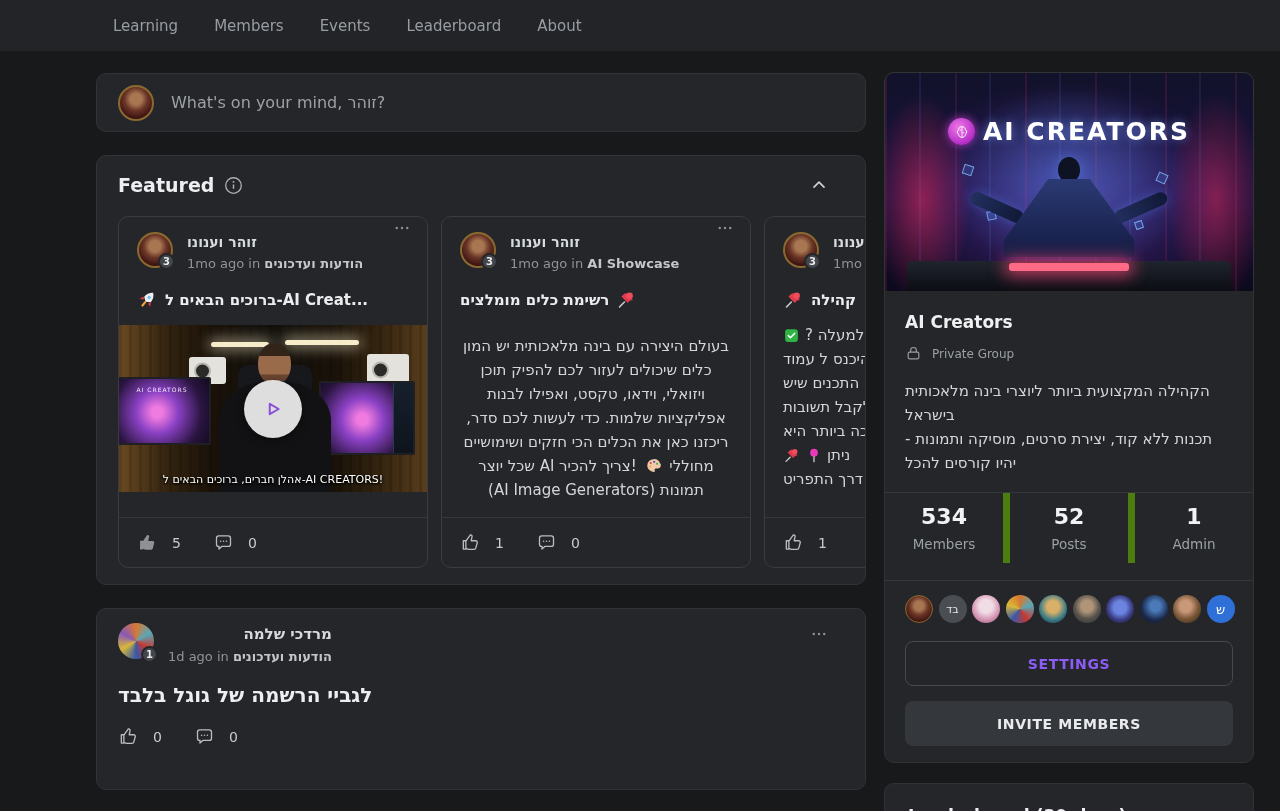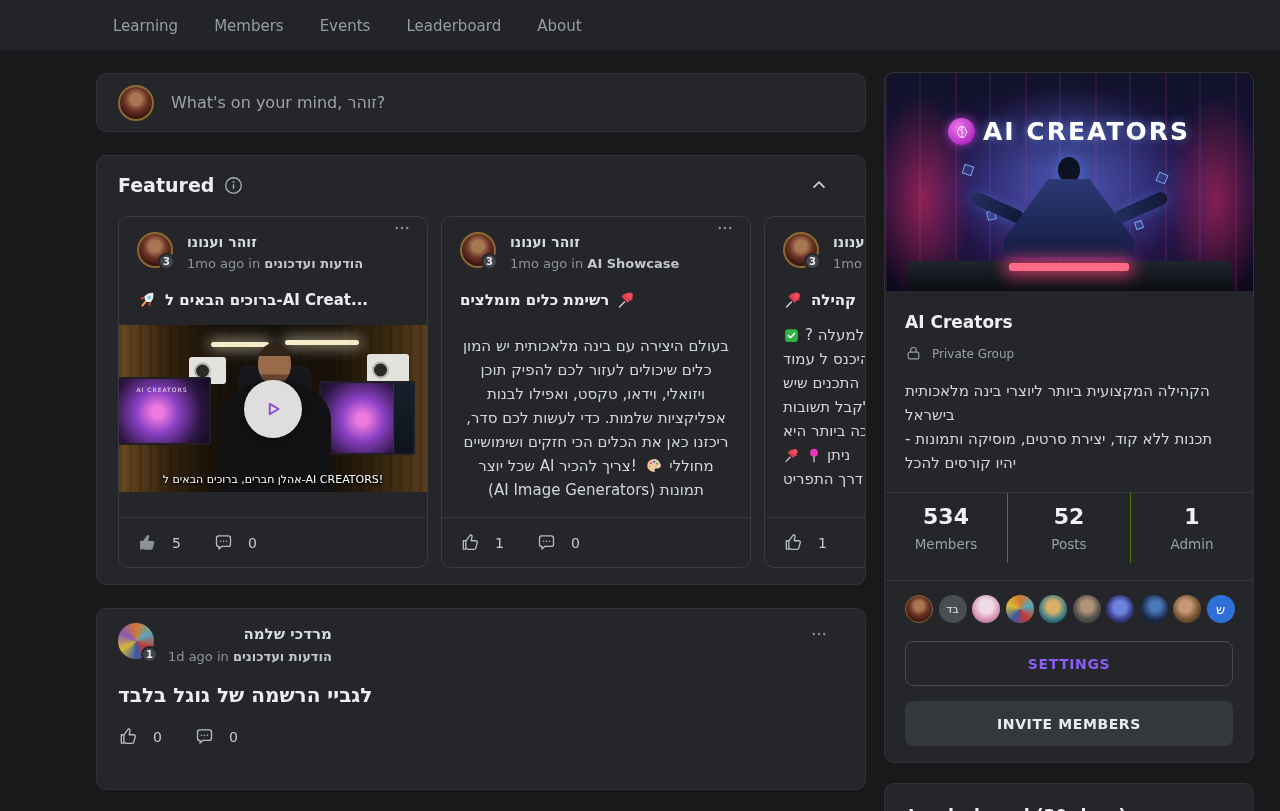--- a/index.html
+++ b/index.html
@@ -99,21 +99,21 @@
   .kbd { position:absolute; bottom:20px; left:50%; transform:translateX(-50%); width:120px; height:8px; border-radius:3px; background:#ff6a86; box-shadow:0 0 16px 5px rgba(255,70,120,.7); }
   .cube { position:absolute; border:1px solid rgba(140,200,255,.75); background:rgba(80,140,255,.18); }
 
   .group-body { padding:21px 20px 16px; }
   .group-name { font-size:17px; font-weight:bold; color:#eef0f2; }
   .privacy { margin-top:13px; display:flex; align-items:center; gap:10px; font-size:12px; color:#9ba0a5; }
   .group-desc { margin-top:17px; font-size:15px; line-height:24px; color:#d3d6d9; direction:ltr; }
   .hr { height:1px; background:#35373b; margin:17px -20px 0; }
   .stats { display:flex; height:70px; margin:0 -20px; }
   .stat { flex:1; display:flex; flex-direction:column; align-items:center; justify-content:center; gap:7px; }
-  .stat + .stat { border-left:1px solid #4d7c0f; }
+  .stat + .stat { border-left:7px solid #4d7c0f; }
   .stat-v { font-size:22px; font-weight:bold; color:#f0f2f4; }
   .stat-l { font-size:13.5px; color:#9aa0a5; }
   .avrow { display:flex; gap:5.5px; margin-top:14px; }
   .av { width:28px; height:28px; border-radius:50%; flex:none; display:flex; align-items:center; justify-content:center; font-size:11px; color:#e2e5e8; cursor:pointer; }
   .av1 { background:radial-gradient(circle at 50% 38%, #a87752 0 22%, #6b3526 45%, #3a1210 78%); border:1.5px solid #8a6a30; }
   .av2 { background:#4a4d52; }
   .av3 { background:radial-gradient(circle at 50% 40%, #f0dce4 0 30%, #d898b8 60%, #8a5070); }
   .av4 { background:conic-gradient(#d87830, #58a8b8, #c83830, #3858a8, #d8b838, #d87830); }
   .av5 { background:radial-gradient(circle at 50% 42%, #d8b068 0 28%, #3a7a88 62%, #142830); }
   .av6 { background:radial-gradient(circle at 50% 40%, #b09478 0 26%, #55504c 58%, #2e3032); }

